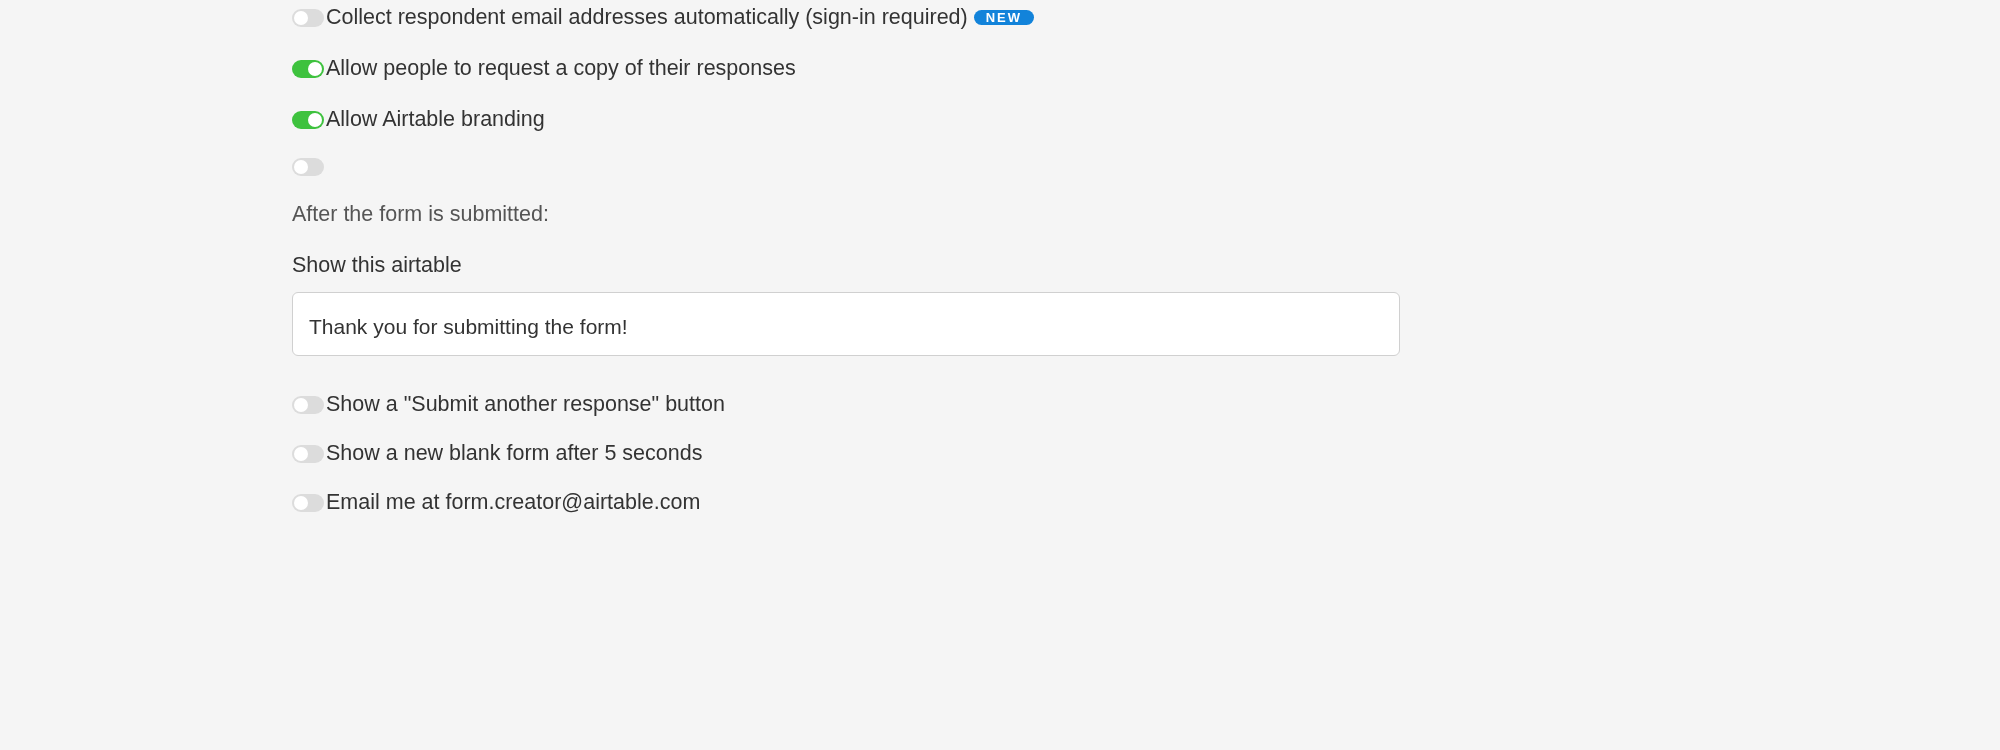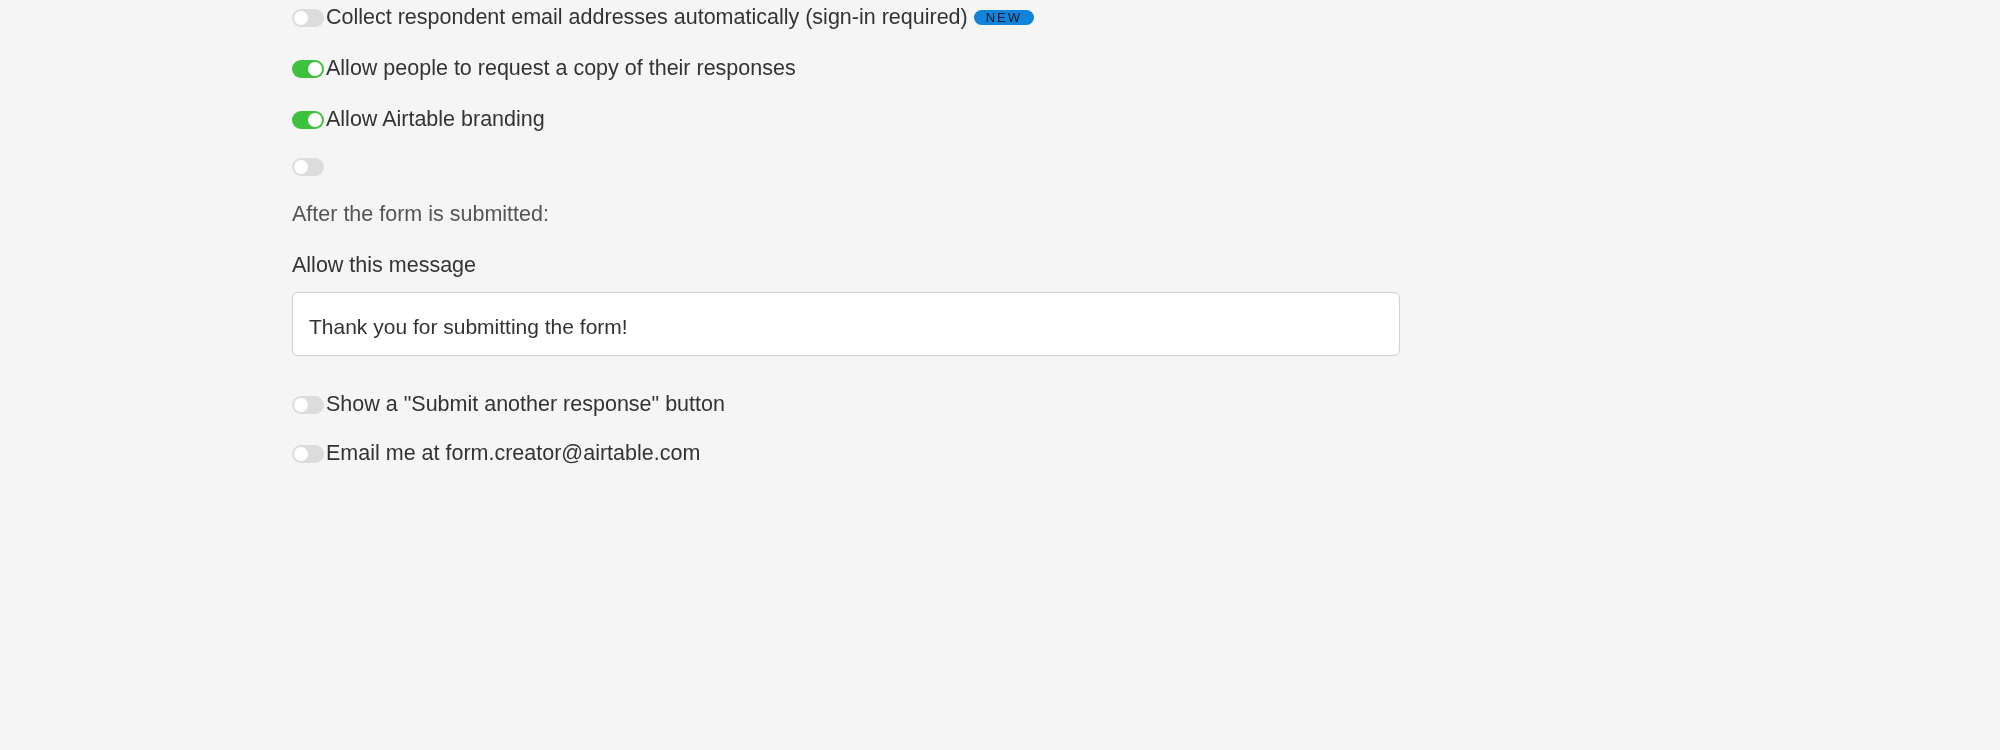--- a/index.html
+++ b/index.html
@@ -49,23 +49,23 @@
     }
     .toggle.on .toggle-knob {
       left: 16px;
     }
     .toggle-label {
       font-size: 21.5px;
       color: #333;
     }
     .badge {
       background: #1283da;
-      color: #0f172a;
+      color: #ffffff;
       font-size: 13px;
-      font-weight: 400;
+      font-weight: 700;
       letter-spacing: 2px;
       padding: 0 12px;
       border-radius: 14px;
       margin-left: 4px;
     }
     .section-header {
       font-size: 21.5px;
       color: #555;
       margin-bottom: 26px;
     }
@@ -119,34 +119,40 @@
 </div>
 
 <div class="toggle-row">
   <div class="toggle off">
       <div class="toggle-knob"></div>
     </div>
 </div>
 
 <div class="section-header">After the form is submitted:</div>
 
-<div class="field-label">Allow this message</div>
+<div class="field-label">Show this airtable</div>
 
 <div class="text-input-wrapper">
   <textarea class="text-input" rows="1" style="">Thank you for submitting the form!</textarea>
 </div>
 
 <div class="bottom-toggles">
   <div class="toggle-row">
     <div class="toggle off">
         <div class="toggle-knob"></div>
       </div>
     <span class="toggle-label">Show a "Submit another response" button</span>
   </div>
 
+  <div class="toggle-row">
+    <div class="toggle off">
+        <div class="toggle-knob"></div>
+      </div>
+    <span class="toggle-label">Show a new blank form after 5 seconds</span>
+  </div>
 
   <div class="toggle-row">
     <div class="toggle off">
         <div class="toggle-knob"></div>
       </div>
     <span class="toggle-label">Email me at form.creator@airtable.com</span>
   </div>
 </div>
 
 </body></html>

